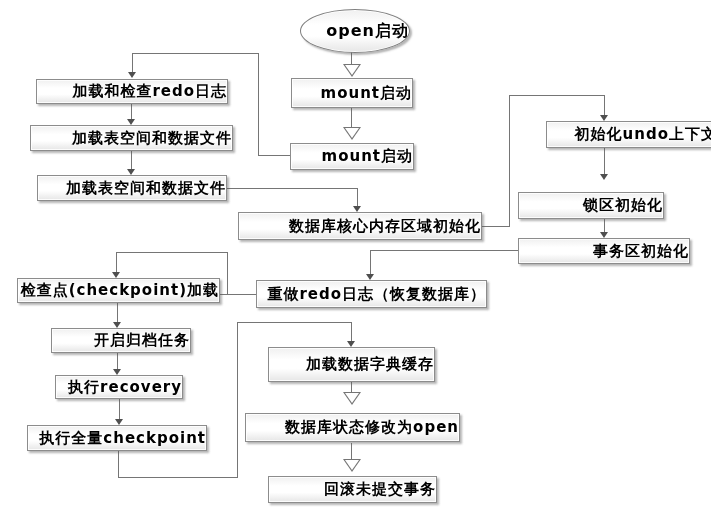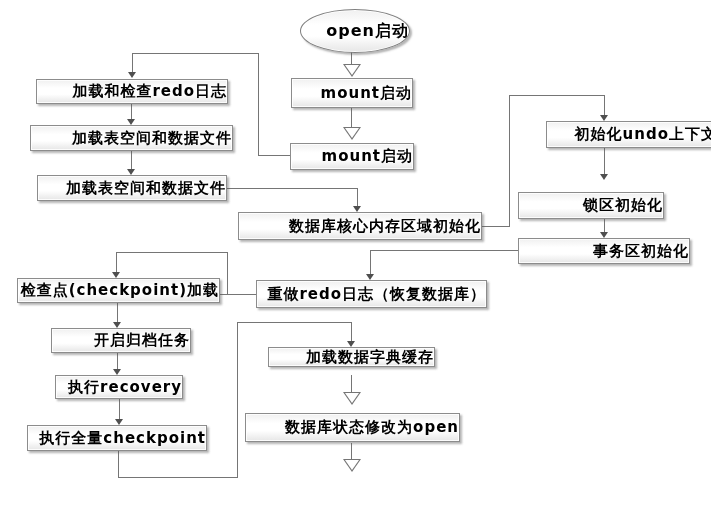--- a/index.html
+++ b/index.html
@@ -150,22 +150,25 @@
     </div>
 
   <div class="node" style="left:55px;top:375px;width:128px;height:24px">
     <span>执行recovery</span>
     </div>
 
   <div class="node" style="left:27px;top:425px;width:180px;height:26px">
     <span>执行全量checkpoint</span>
     </div>
 
-  <div class="node" style="left:268px;top:347px;width:167px;height:20px">
+  <div class="node" style="left:268px;top:347px;width:167px;height:35px">
     <span>加载数据字典缓存</span>
     </div>
 
   <div class="node" style="left:245px;top:413px;width:215px;height:29px">
     <span>数据库状态修改为open</span>
     </div>
 
+  <div class="node" style="left:268px;top:476px;width:169px;height:27px">
+    <span>回滚未提交事务</span>
+    </div>
 
 </div>
 
 </body></html>

